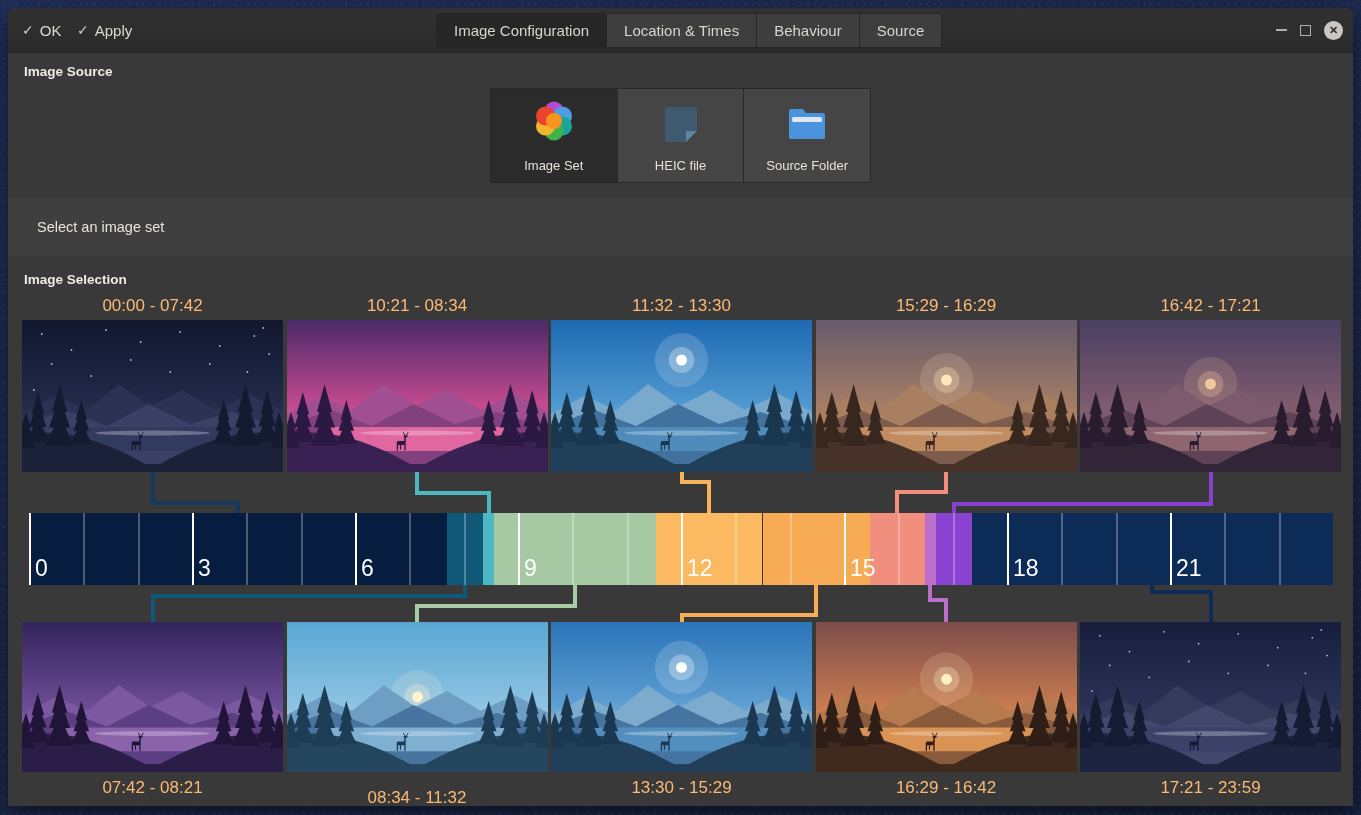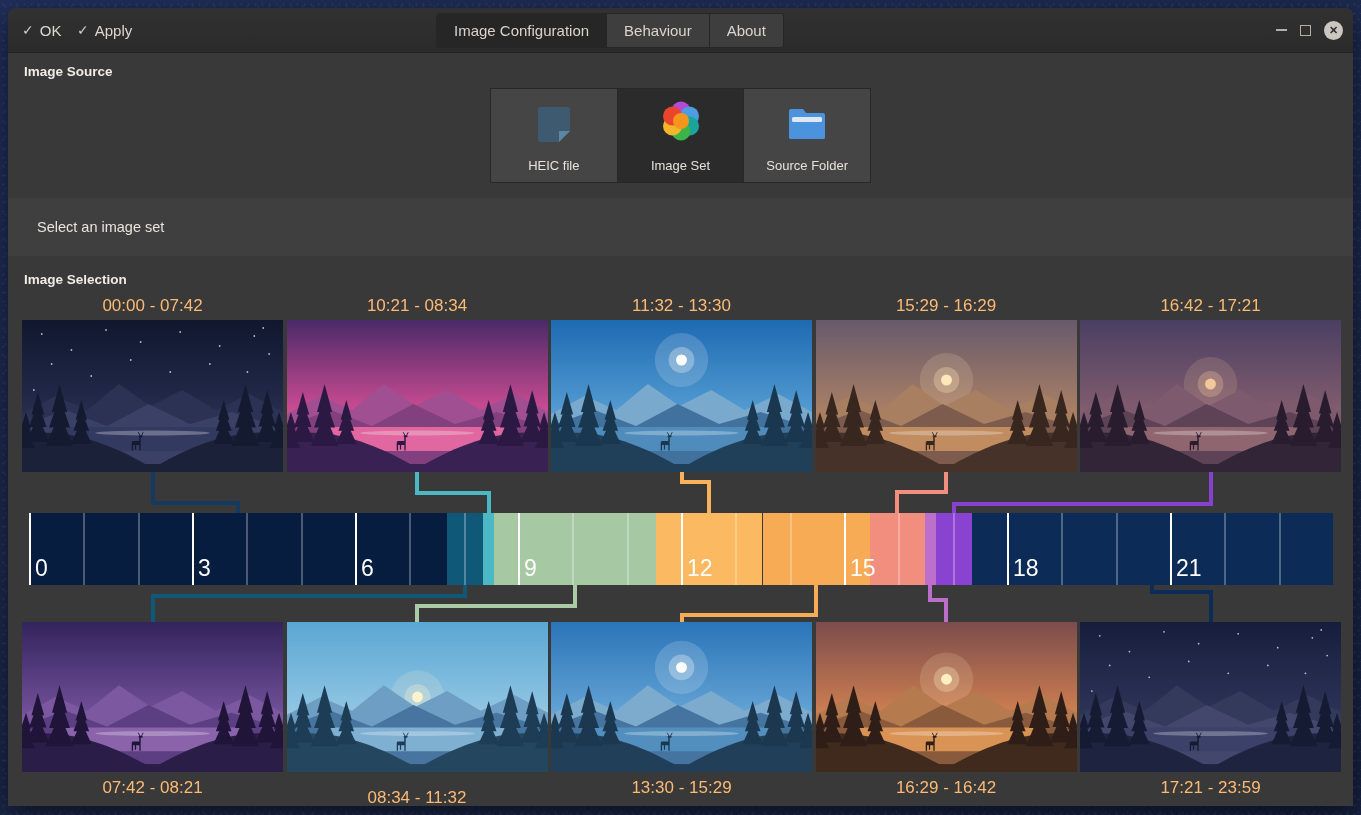--- a/index.html
+++ b/index.html
@@ -73,55 +73,56 @@
     <div class="tb-btn" id="ok-btn">
       <span class="tb-check">✓</span>
       <span>OK</span>
     </div>
     <div class="tb-btn" id="apply-btn">
       <span class="tb-check">✓</span>
       <span>Apply</span>
     </div>
     <div id="tab-group">
       <div class="tab active">Image Configuration</div>
+      <div class="tab">Location &amp; Times</div>
       <div class="tab">Behaviour</div>
-      <div class="tab">About</div>
+      <div class="tab">Source</div>
     </div>
     <div id="win-controls">
       <span id="min-btn"></span>
       <span id="max-btn"></span>
       <span id="close-btn">✕</span>
     </div>
   </div>
 
   <div class="section-heading" id="hdr-source">Image Source</div>
 
   <div id="source-options">
-    <div class="src-btn">
-      <div class="src-icon">
-        <svg width="50" height="52" viewBox="0 0 50 52">
-          <path d="M11 9 h28 a2 2 0 0 1 2 2 v22 l-11 11 h-19 a2 2 0 0 1 -2 -2 v-31 a2 2 0 0 1 2 -2 z" fill="#3e5a70"></path>
-          <path d="M30 44 L41 33 L30 33 z" fill="#5b87a4"></path>
-        </svg>
-      </div>
-      <div class="src-label">HEIC file</div>
-    </div>
     <div class="src-btn selected">
       <div class="src-icon">
         <svg width="50" height="52" viewBox="0 0 50 52">
           <circle cx="25" cy="13" r="9.5" fill="#b44bd2"></circle>
           <circle cx="33.5" cy="18" r="9.5" fill="#4e9de0"></circle>
           <circle cx="33.5" cy="28" r="9.5" fill="#1aa49b"></circle>
           <circle cx="25" cy="33" r="9.5" fill="#3cb44a"></circle>
           <circle cx="16.5" cy="28" r="9.5" fill="#f1b62c"></circle>
           <circle cx="16.5" cy="18" r="9.5" fill="#e8452c"></circle>
           <circle cx="25" cy="23" r="8" fill="#f6941e"></circle>
         </svg>
       </div>
       <div class="src-label">Image Set</div>
+    </div>
+    <div class="src-btn">
+      <div class="src-icon">
+        <svg width="50" height="52" viewBox="0 0 50 52">
+          <path d="M11 9 h28 a2 2 0 0 1 2 2 v22 l-11 11 h-19 a2 2 0 0 1 -2 -2 v-31 a2 2 0 0 1 2 -2 z" fill="#3e5a70"></path>
+          <path d="M30 44 L41 33 L30 33 z" fill="#5b87a4"></path>
+        </svg>
+      </div>
+      <div class="src-label">HEIC file</div>
     </div>
     <div class="src-btn">
       <div class="src-icon">
         <svg width="50" height="52" viewBox="0 0 50 52">
           <path d="M7 13 a2 2 0 0 1 2-2 h12 l3 4 h17 a2 2 0 0 1 2 2 v22 a2 2 0 0 1 -2 2 h-32 a2 2 0 0 1 -2 -2 z" fill="#4b93dd"></path>
           <rect x="10" y="19" width="30" height="5" rx="1.5" fill="#dde8f4"></rect>
           <rect x="7" y="26" width="36" height="15" rx="2" fill="#4b93dd"></rect>
         </svg>
       </div>
       <div class="src-label">Source Folder</div>

